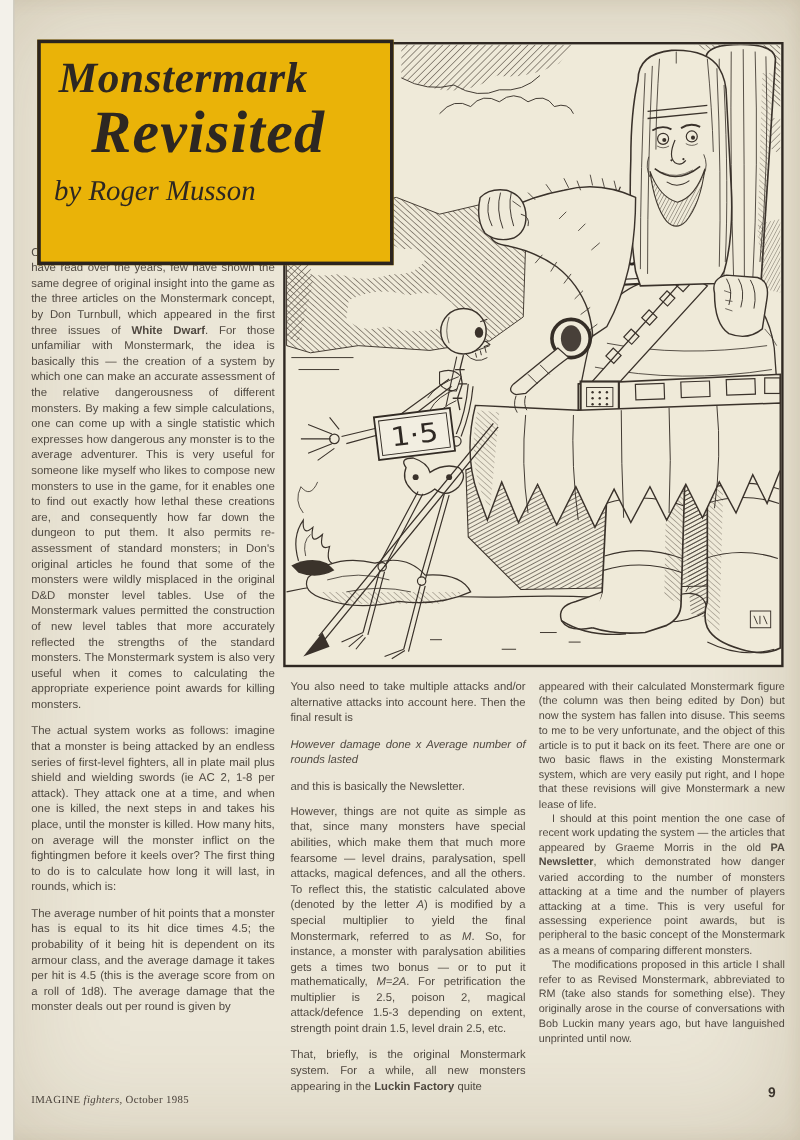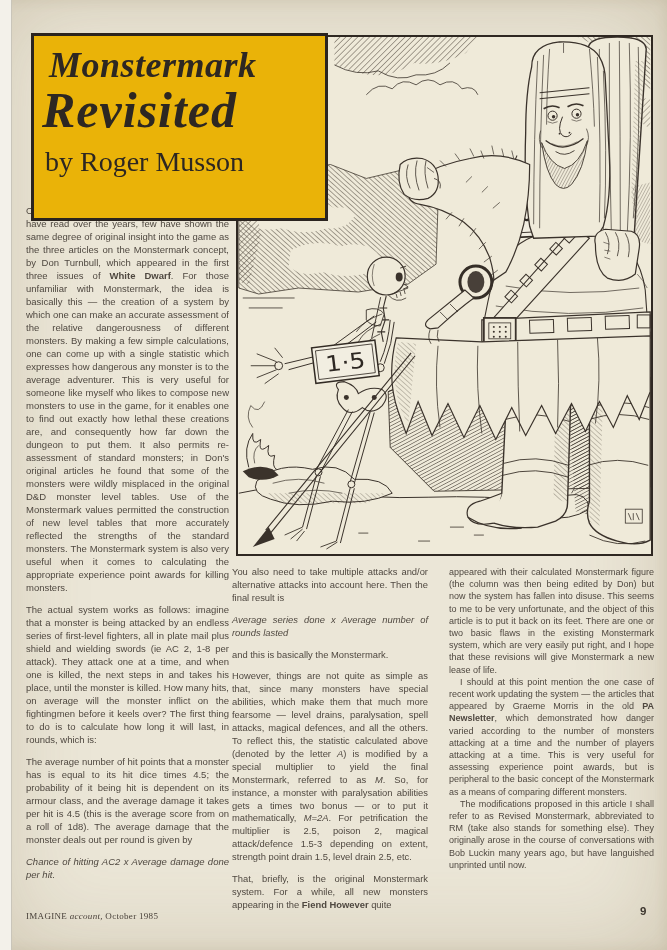--- a/index.html
+++ b/index.html
@@ -11,33 +11,33 @@
   }
   .scan-edge{position:absolute;left:0;top:0;width:11px;height:100%;
     background:#f3f1ea;border-right:1px solid rgba(95,82,60,.28);}
   .title-box{
     position:absolute;left:31px;top:33px;width:297px;height:188px;
     background:#eab308;border:3px solid #2b241f;box-sizing:border-box;z-index:3;
   }
   .title-line1{font-family:"Liberation Serif",serif;font-style:italic;font-weight:bold;
     font-size:36px;line-height:1;color:#2d2722;margin:11px 0 0 15px;letter-spacing:.5px;}
   .title-line2{font-family:"Liberation Serif",serif;font-style:italic;font-weight:bold;
-    font-size:50px;line-height:1;color:#2d2722;margin:2px 0 0 8px;letter-spacing:1px;}
-  .byline{font-family:"Liberation Serif",serif;
-    font-size:28px;line-height:1;color:#2d2722;margin:13px 0 0 11px;}
+    font-size:50px;line-height:1;color:#2d2722;margin:2px 0 0 42px;letter-spacing:1px;}
+  .byline{font-family:"Liberation Serif",serif;font-style:italic;
+    font-size:24px;line-height:1;color:#2d2722;margin:13px 0 0 11px;}
   .illus{
     position:absolute;left:236px;top:35px;width:417px;height:521px;box-sizing:border-box;
     border:2px solid #2f2822;background:#efead9;z-index:1;
   }
   .illus svg{display:block;width:100%;height:100%;}
   .col{position:absolute;color:#4f4840;text-align:justify;z-index:2;}
   .col p{margin:0 0 9px 0;}
   .col p:last-child{margin-bottom:0;}
   .col-left{left:26px;top:204px;width:203px;font-size:9.5px;line-height:13px;}
-  .col-mid{left:232px;top:566px;width:196px;font-size:9.4px;line-height:12.9px;}
+  .col-mid{left:242px;top:566px;width:196px;font-size:9.4px;line-height:12.9px;}
   .col-right{left:449px;top:566px;width:205px;font-size:9.0px;line-height:12.2px;}
   .col-right p{margin:0;}
   .para.indent{text-indent:11px;}
   .para.formula{font-style:italic;}
   .b{font-weight:bold;}
   .i{font-style:italic;}
   sup{font-size:6.5px;line-height:0;vertical-align:super;}
   .footer{position:absolute;left:26px;top:911px;z-index:2;
     font-family:"Liberation Serif",serif;font-size:9px;color:#49413a;letter-spacing:.3px;}
   .page-number{position:absolute;left:640px;top:905px;z-index:4;
@@ -261,30 +261,29 @@
   <div class="title-box">
     <div class="title-line1">Monstermark</div>
     <div class="title-line2">Revisited</div>
     <div class="byline">by Roger Musson</div>
   </div>
 
   <div class="col col-left">
       <p class="para"><span>Of all the articles about the </span><span class="b">D&amp;D</span><sup>®</sup><span> games that I have read over the years, few have shown the same degree of original insight into the game as the three articles on the Monstermark concept, by Don Turnbull, which appeared in the first three issues of </span><span class="b">White Dwarf</span><span>. For those unfamiliar with Monstermark, the idea is basically this — the creation of a system by which one can make an accurate assessment of the relative dangerousness of different monsters. By making a few simple calculations, one can come up with a single statistic which expresses how dangerous any monster is to the average adventurer. This is very useful for someone like myself who likes to compose new monsters to use in the game, for it enables one to find out exactly how lethal these creations are, and consequently how far down the dungeon to put them. It also permits re-assessment of standard monsters; in Don's original articles he found that some of the monsters were wildly misplaced in the original D&amp;D monster level tables. Use of the Monstermark values permitted the construction of new level tables that more accurately reflected the strengths of the standard monsters. The Monstermark system is also very useful when it comes to calculating the appropriate experience point awards for killing monsters.</span></p>
       <p class="para"><span>The actual system works as follows: imagine that a monster is being attacked by an endless series of first-level fighters, all in plate mail plus shield and wielding swords (ie AC 2, 1-8 per attack). They attack one at a time, and when one is killed, the next steps in and takes his place, until the monster is killed. How many hits, on average will the monster inflict on the fightingmen before it keels over? The first thing to do is to calculate how long it will last, in rounds, which is:</span></p>
       <p class="para"><span>The average number of hit points that a monster has is equal to its hit dice times 4.5; the probability of it being hit is dependent on its armour class, and the average damage it takes per hit is 4.5 (this is the average score from on a roll of 1d8). The average damage that the monster deals out per round is given by</span></p>
-      <p class="para formula"><span>Chance of hitting AC2 x Average damage done per hit.</span></p>
     </div>
   <div class="col col-mid">
       <p class="para"><span>You also need to take multiple attacks and/or alternative attacks into account here. Then the final result is</span></p>
-      <p class="para formula"><span>Average series done x Average number of rounds lasted</span></p>
-      <p class="para"><span>and this is basically the Monstermark.</span></p>
+      <p class="para formula"><span>However damage done x Average number of rounds lasted</span></p>
+      <p class="para"><span>and this is basically the Newsletter.</span></p>
       <p class="para"><span>However, things are not quite as simple as that, since many monsters have special abilities, which make them that much more fearsome — level drains, paralysation, spell attacks, magical defences, and all the others. To reflect this, the statistic calculated above (denoted by the letter </span><span class="i">A</span><span>) is modified by a special multiplier to yield the final Monstermark, referred to as </span><span class="i">M</span><span>. So, for instance, a monster with paralysation abilities gets a times two bonus — or to put it mathematically, </span><span class="i">M=2A</span><span>. For petrification the multiplier is 2.5, poison 2, magical attack/defence 1.5-3 depending on extent, strength point drain 1.5, level drain 2.5, etc.</span></p>
-      <p class="para"><span>That, briefly, is the original Monstermark system. For a while, all new monsters appearing in the </span><span class="b">Fiend However</span><span> quite</span></p>
+      <p class="para"><span>That, briefly, is the original Monstermark system. For a while, all new monsters appearing in the </span><span class="b">Luckin Factory</span><span> quite</span></p>
     </div>
   <div class="col col-right">
       <p class="para"><span>appeared with their calculated Monstermark figure (the column was then being edited by Don) but now the system has fallen into disuse. This seems to me to be very unfortunate, and the object of this article is to put it back on its feet. There are one or two basic flaws in the existing Monstermark system, which are very easily put right, and I hope that these revisions will give Monstermark a new lease of life.</span></p>
       <p class="para indent"><span>I should at this point mention the one case of recent work updating the system — the articles that appeared by Graeme Morris in the old </span><span class="b">PA Newsletter</span><span>, which demonstrated how danger varied according to the number of monsters attacking at a time and the number of players attacking at a time. This is very useful for assessing experience point awards, but is peripheral to the basic concept of the Monstermark as a means of comparing different monsters.</span></p>
       <p class="para indent"><span>The modifications proposed in this article I shall refer to as Revised Monstermark, abbreviated to RM (take also stands for something else). They originally arose in the course of conversations with Bob Luckin many years ago, but have languished unprinted until now.</span></p>
     </div>
 
-  <div class="footer"><span>IMAGINE </span><span class="i">account,</span><span> October 1985</span></div>
+  <div class="footer"><span>IMAGINE </span><span class="i">fighters,</span><span> October 1985</span></div>
   <div class="page-number">9</div>
 </div>
 
 </body></html>

